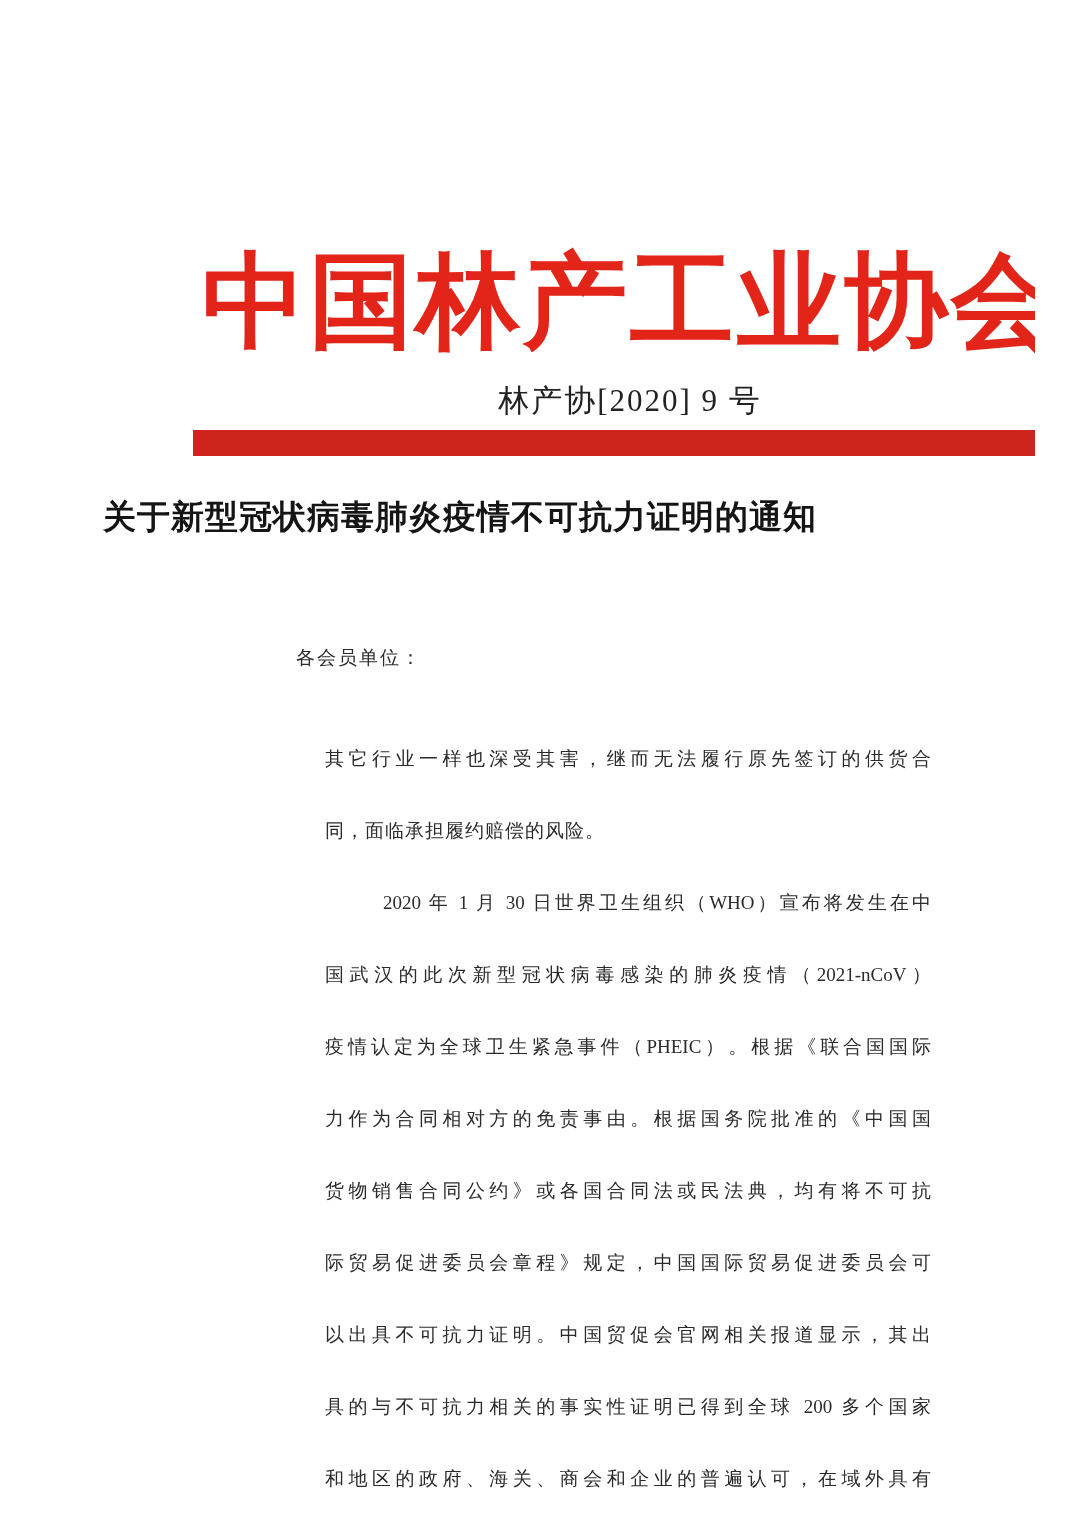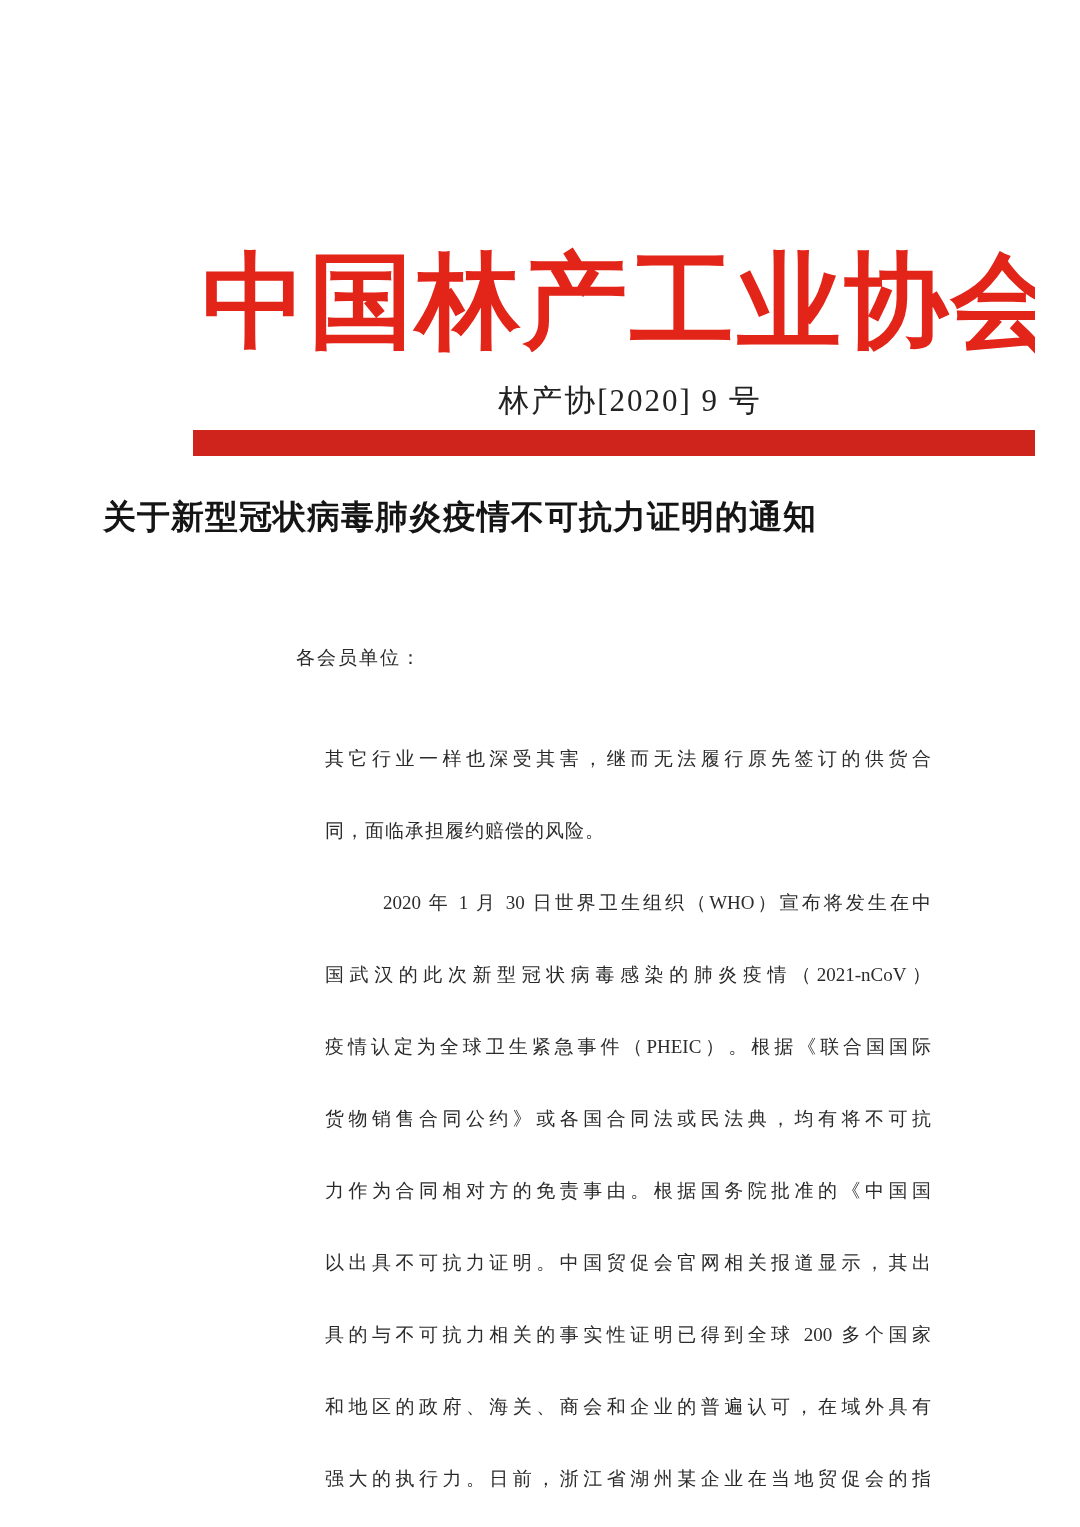--- a/index.html
+++ b/index.html
@@ -112,22 +112,23 @@
   <div class="doc-title">关于新型冠状病毒肺炎疫情不可抗力证明的通知</div>
 
   <div class="body-block">
     <div class="salutation">各会员单位：</div>
     <div>
         <div class="line fill">其它行业一样也深受其害，继而无法履行原先签订的供货合</div>
         <div class="line">同，面临承担履约赔偿的风险。</div>
         <div class="line fill indent">2020 年 1 月 30 日世界卫生组织（WHO）宣布将发生在中</div>
         <div class="line fill">国武汉的此次新型冠状病毒感染的肺炎疫情（2021-nCoV）</div>
         <div class="line fill">疫情认定为全球卫生紧急事件（PHEIC）。根据《联合国国际</div>
+        <div class="line fill">力作为合同相对方的免责事由。根据国务院批准的《中国国</div>
         <div class="line fill">货物销售合同公约》或各国合同法或民法典，均有将不可抗</div>
-        <div class="line fill">力作为合同相对方的免责事由。根据国务院批准的《中国国</div>
+        <div class="line fill">际贸易促进委员会章程》规定，中国国际贸易促进委员会可</div>
         <div class="line fill">以出具不可抗力证明。中国贸促会官网相关报道显示，其出</div>
         <div class="line fill">具的与不可抗力相关的事实性证明已得到全球 200 多个国家</div>
         <div class="line fill">和地区的政府、海关、商会和企业的普遍认可，在域外具有</div>
         <div class="line fill">强大的执行力。日前，浙江省湖州某企业在当地贸促会的指</div>
         <div class="line fill">导和协调下，根据相关规定，按照企业申请、市贸促会在网</div>
         <div class="line fill">上对文件进行初审、并得到中国贸促会和省贸促会指导，由</div>
       </div>
   </div>
 
 </div>

